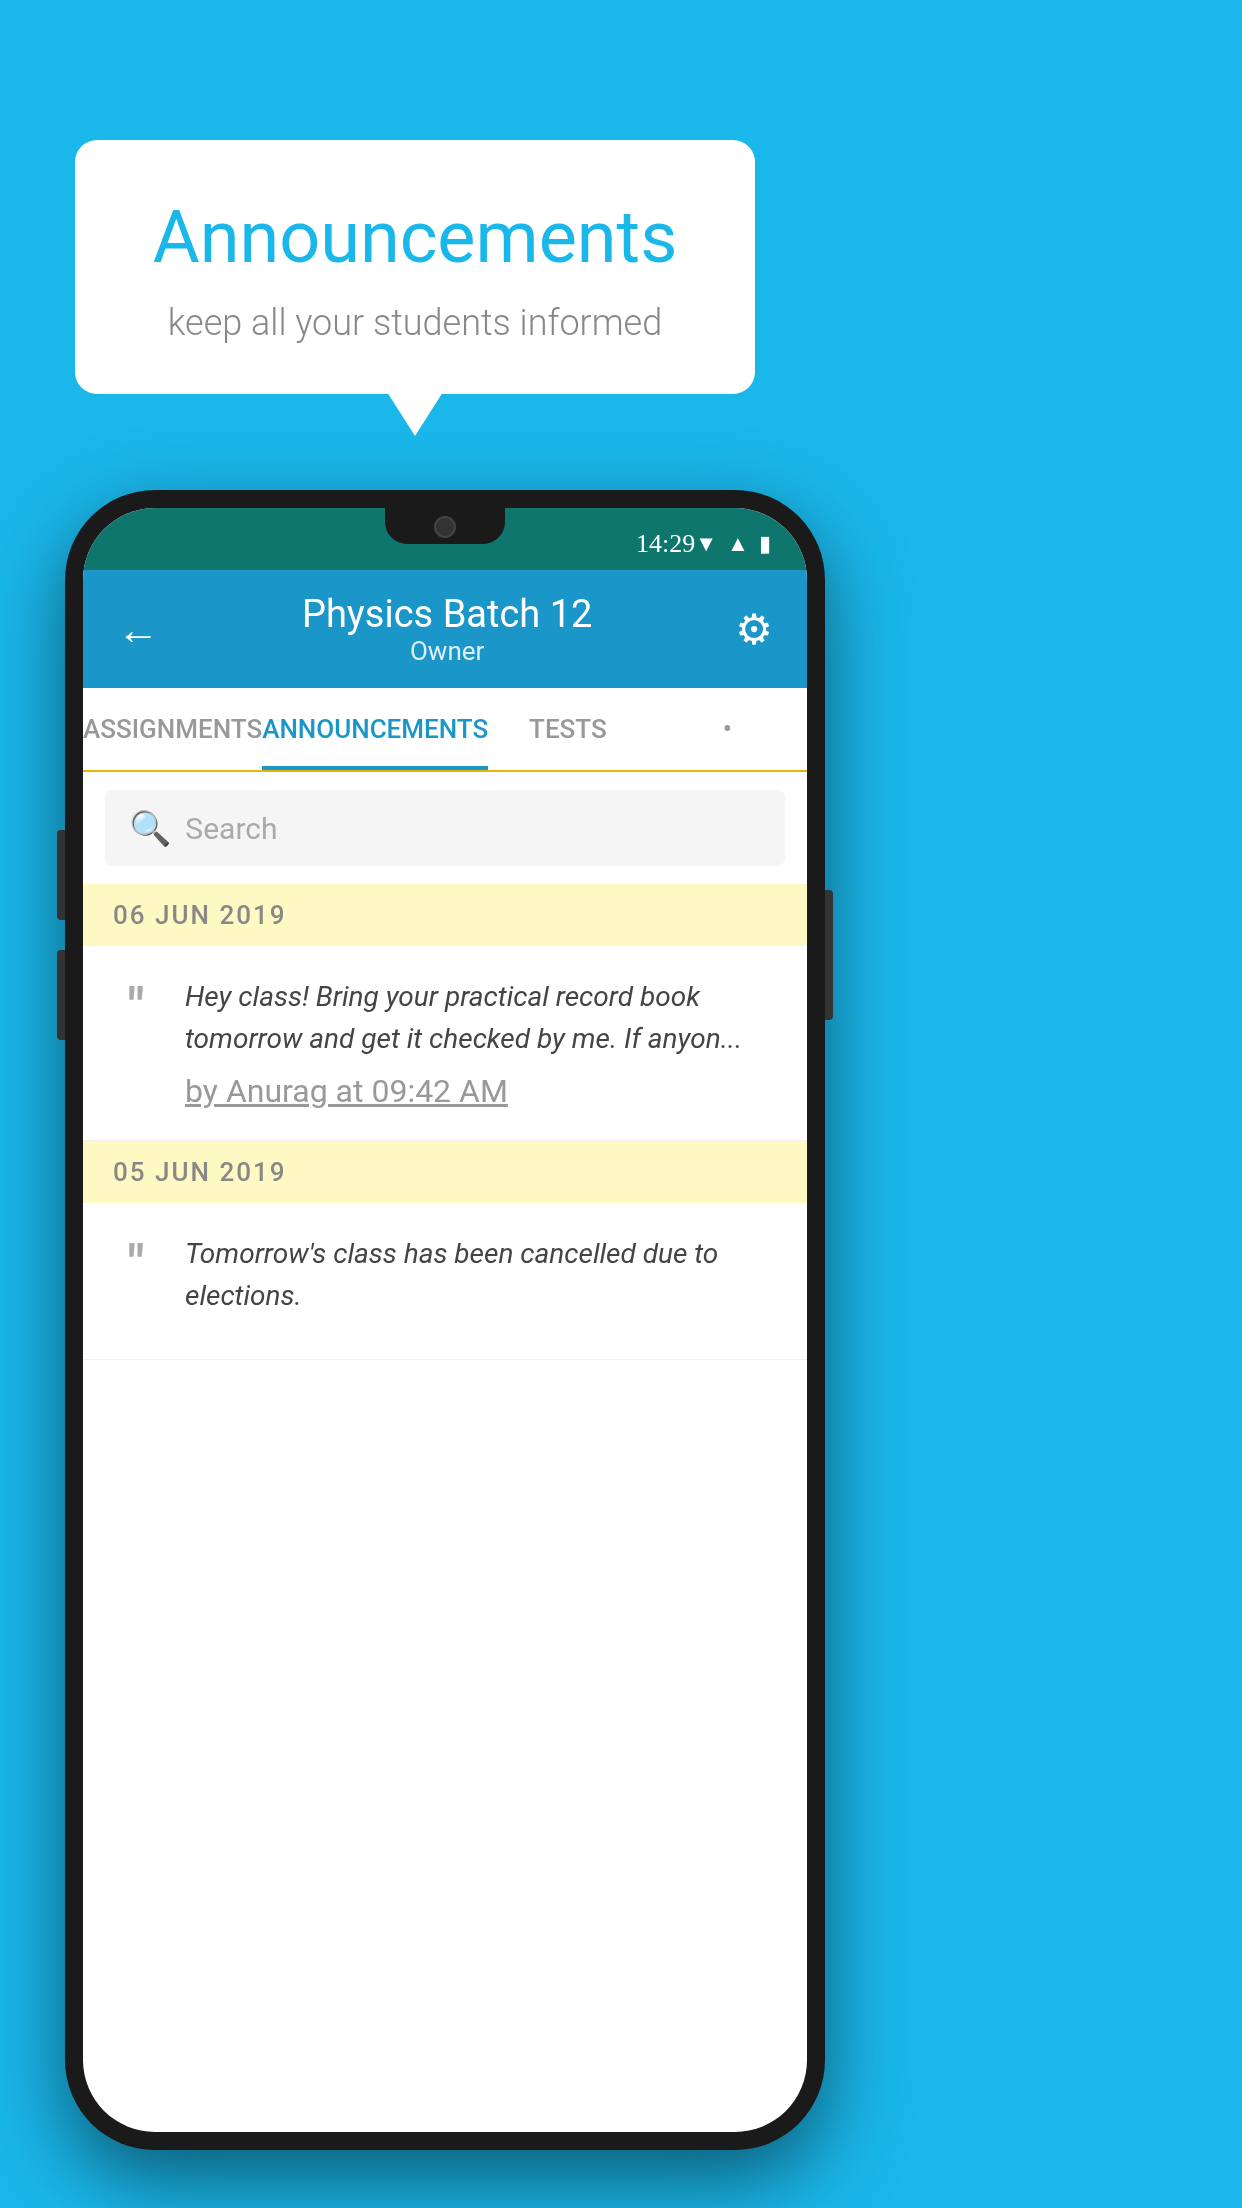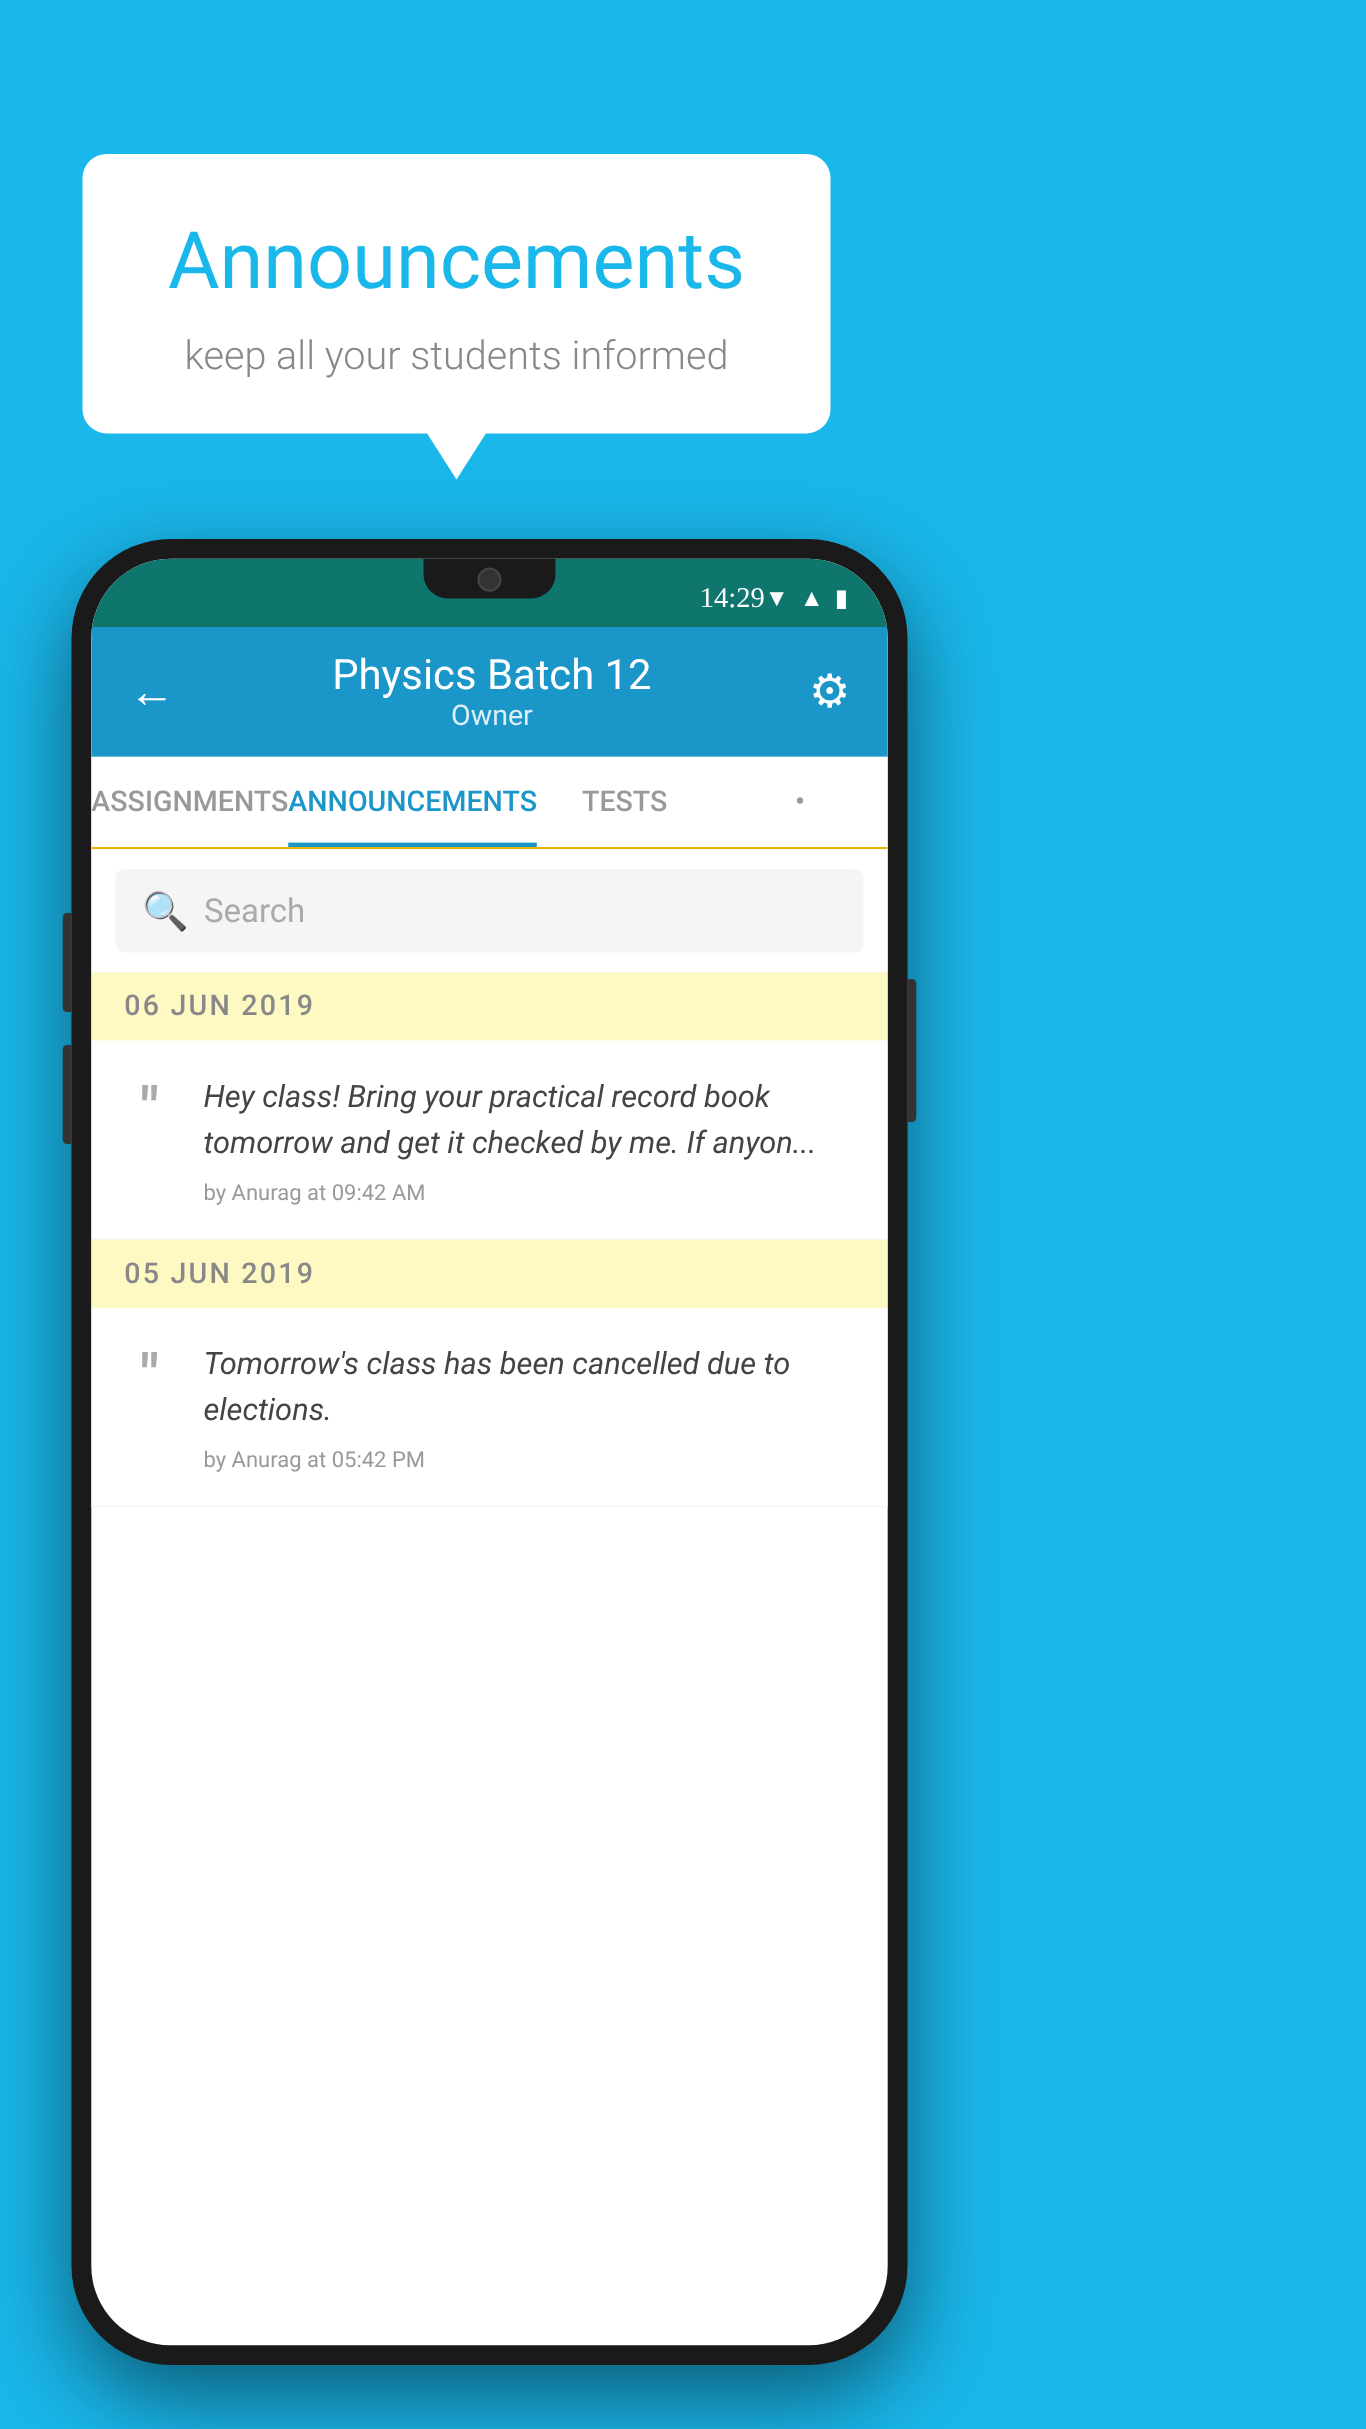--- a/index.html
+++ b/index.html
@@ -347,21 +347,22 @@
     .announcement-text {
       color: #444;
       font-size: 28px;
       font-style: italic;
       line-height: 1.5;
       margin-bottom: 12px;
     }
 
     .announcement-meta {
       color: #999;
-      font-size: 20px;
+      font-size: 32px;
+      text-decoration: underline;
     }
   </style>
 </head>
 <body>
 
 <div class="speech-bubble-container">
   <div class="speech-bubble">
     <div class="speech-bubble-title">Announcements</div>
     <div class="speech-bubble-subtitle">keep all your students informed</div>
   </div>
@@ -432,19 +433,18 @@
       </div>
 
       <div class="date-separator">
         <span class="date-separator-text">05  JUN  2019</span>
       </div>
 
       <div class="announcement-item">
         <div class="quote-icon">"</div>
         <div class="announcement-content">
           <div class="announcement-text">Tomorrow's class has been cancelled due to elections.</div>
-          <div class="announcement-meta">by Anurag at 05:42 PM</div>
         </div>
       </div>
 
     </div>
   </div>
 </div>
 
 </body></html>

